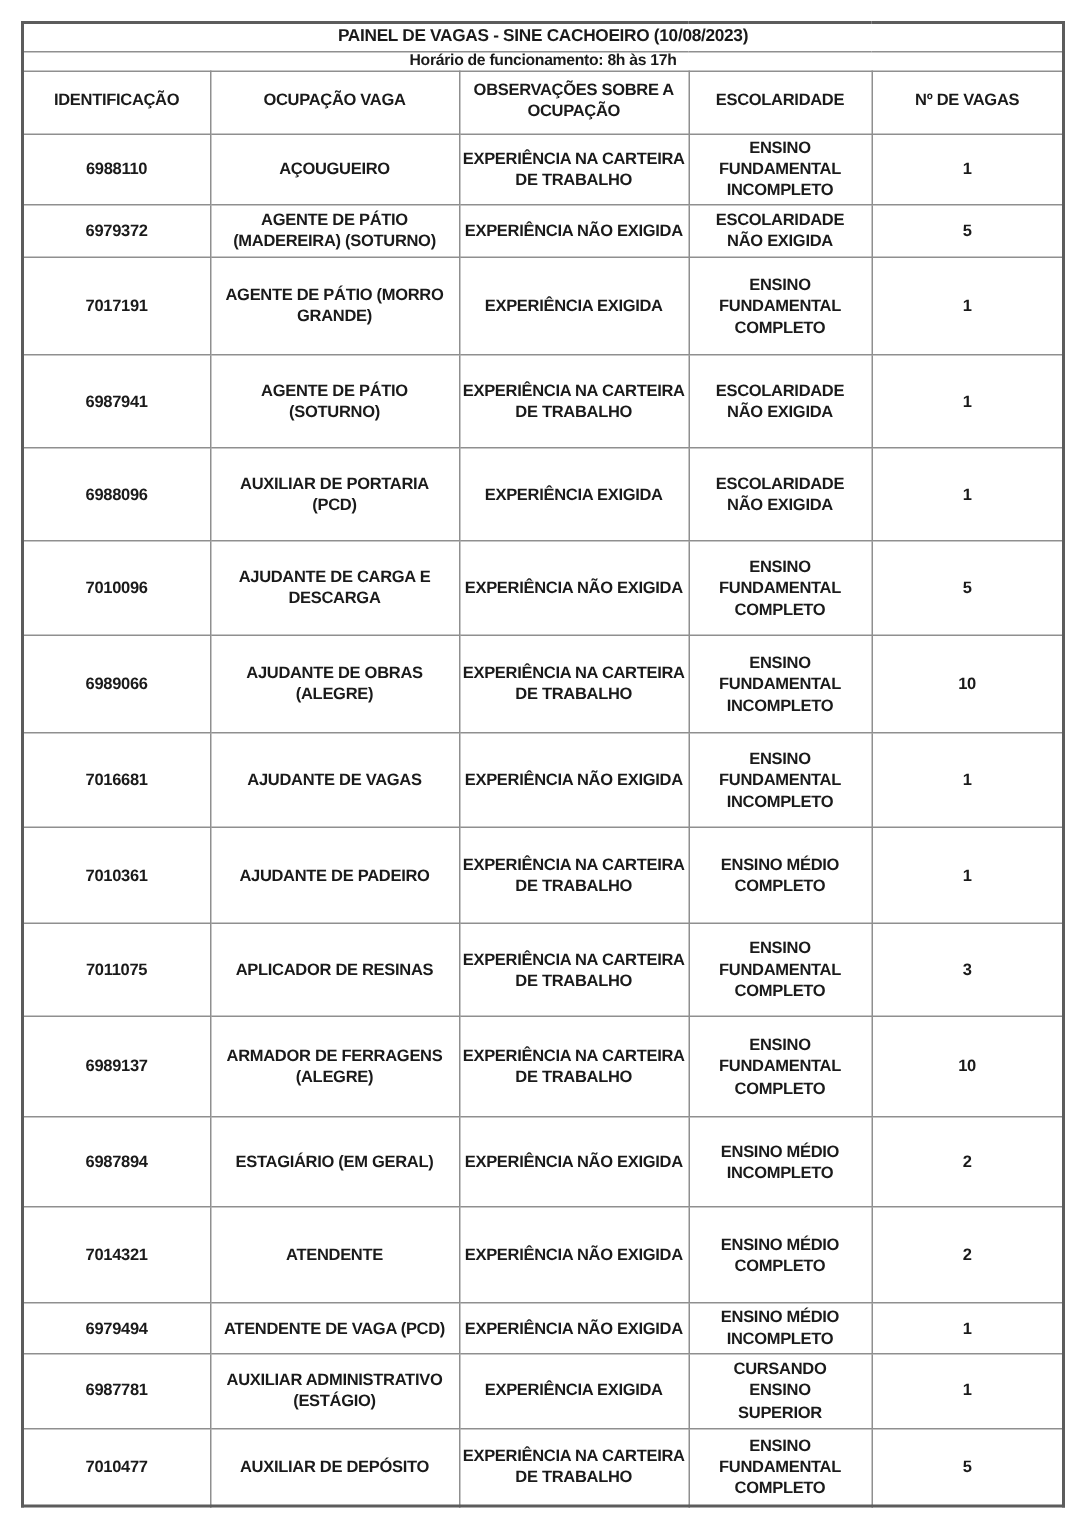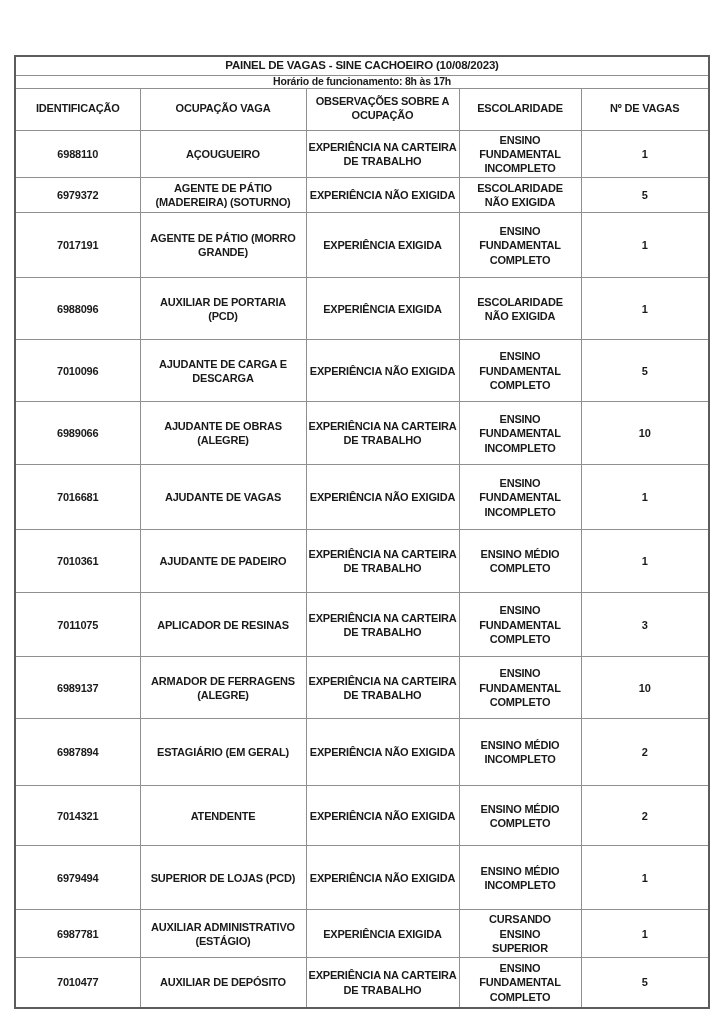--- a/index.html
+++ b/index.html
@@ -16,21 +16,20 @@
     height: 1024px;
     padding: 14px 16px 0 14px;
     background: #ffffff;
   }
   table.vagas {
     border-collapse: collapse;
     table-layout: fixed;
     width: 694px;
     border: 2px solid #5c5c5c;
     color: #1a1a1a;
-    margin-top: 41px;
   }
   th, td {
     border: 1px solid #8f8f8f;
     text-align: center;
     vertical-align: middle;
     font-weight: bold;
     letter-spacing: -0.2px;
     padding: 2px 4px;
     overflow: hidden;
   }
@@ -119,20 +118,27 @@
           <td>5</td>
         </tr>
         <tr>
           <td>7017191</td>
           <td>AGENTE DE PÁTIO (MORRO GRANDE)</td>
           <td>EXPERIÊNCIA EXIGIDA</td>
           <td>ENSINO FUNDAMENTAL COMPLETO</td>
           <td>1</td>
         </tr>
         <tr>
+          <td>6987941</td>
+          <td>AGENTE DE PÁTIO (SOTURNO)</td>
+          <td>EXPERIÊNCIA NA CARTEIRA DE TRABALHO</td>
+          <td>ESCOLARIDADE NÃO EXIGIDA</td>
+          <td>1</td>
+        </tr>
+        <tr>
           <td>6988096</td>
           <td>AUXILIAR DE PORTARIA (PCD)</td>
           <td>EXPERIÊNCIA EXIGIDA</td>
           <td>ESCOLARIDADE NÃO EXIGIDA</td>
           <td>1</td>
         </tr>
         <tr>
           <td>7010096</td>
           <td>AJUDANTE DE CARGA E DESCARGA</td>
           <td>EXPERIÊNCIA NÃO EXIGIDA</td>
@@ -183,21 +189,21 @@
         </tr>
         <tr>
           <td>7014321</td>
           <td>ATENDENTE</td>
           <td>EXPERIÊNCIA NÃO EXIGIDA</td>
           <td>ENSINO MÉDIO COMPLETO</td>
           <td>2</td>
         </tr>
         <tr>
           <td>6979494</td>
-          <td>SUPERIOR DE LOJAS (PCD)</td>
+          <td>ATENDENTE DE VAGA (PCD)</td>
           <td>EXPERIÊNCIA NÃO EXIGIDA</td>
           <td>ENSINO MÉDIO INCOMPLETO</td>
           <td>1</td>
         </tr>
         <tr>
           <td>6987781</td>
           <td>AUXILIAR ADMINISTRATIVO (ESTÁGIO)</td>
           <td>EXPERIÊNCIA EXIGIDA</td>
           <td>CURSANDO ENSINO SUPERIOR</td>
           <td>1</td>

